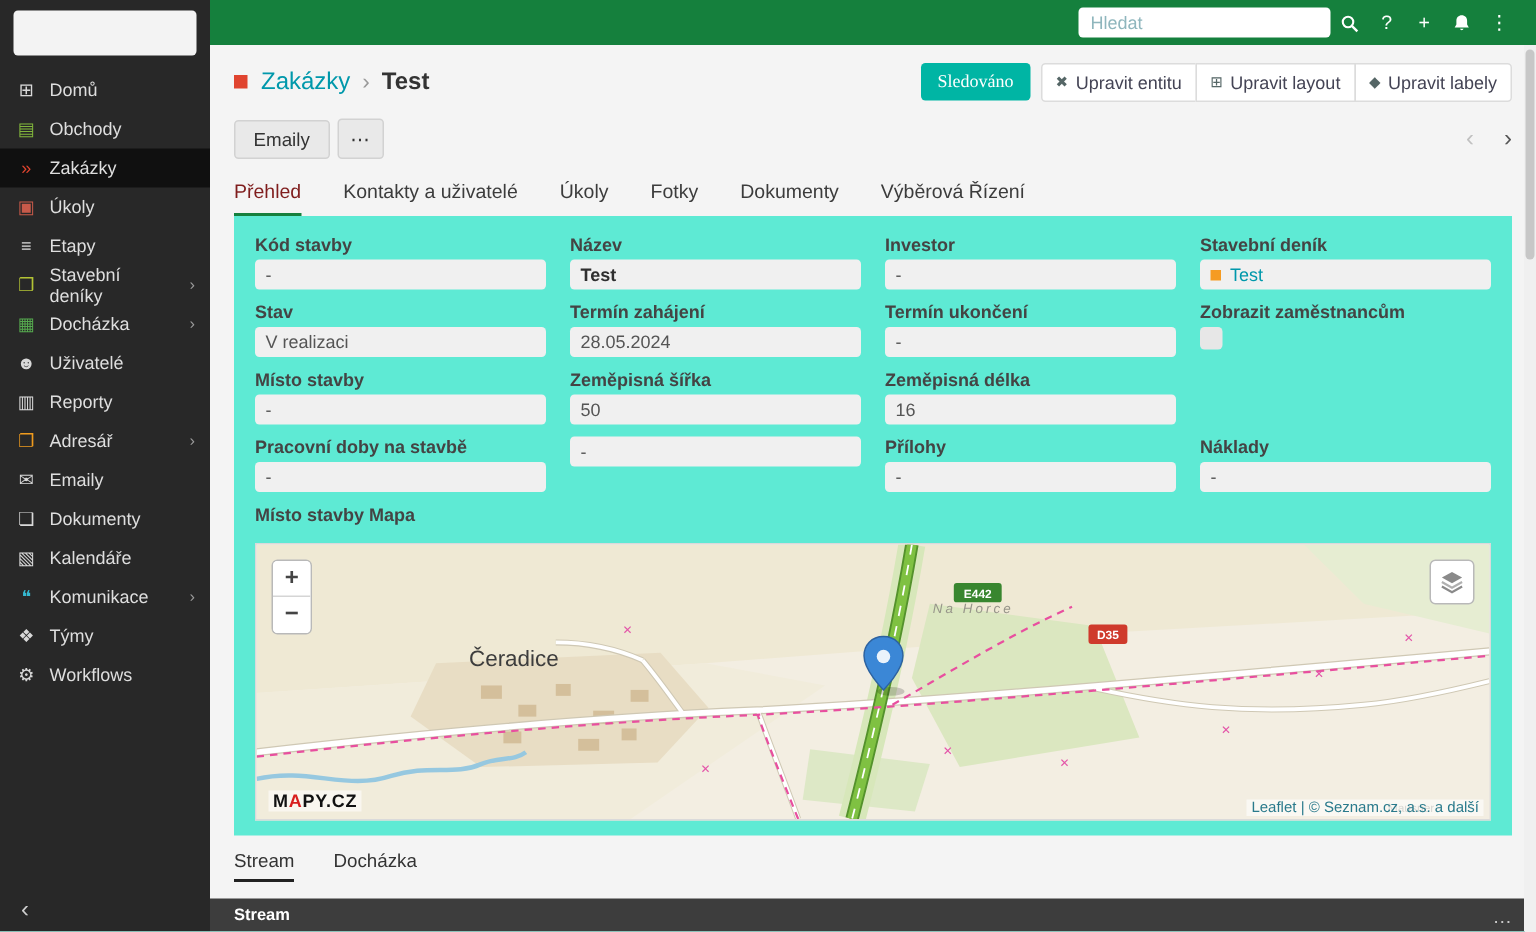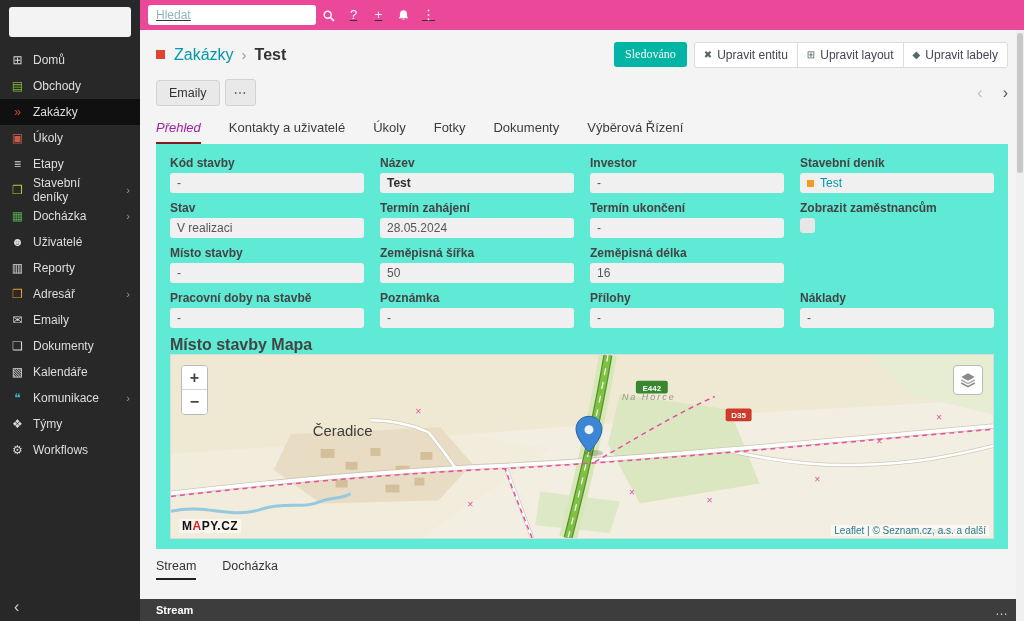--- a/index.html
+++ b/index.html
@@ -16,21 +16,21 @@
   .nav-item .ic { width:15px; text-align:center; font-size:12px; flex-shrink:0; }
   .nav-item .chev { margin-left:auto; color:#9b9b9b; font-size:11px; }
   .ic-light { color:#d9d9d9; } .ic-red { color:#e0442f; } .ic-red2 { color:#c85a4a; }
   .ic-green { color:#80b43c; } .ic-green2 { color:#55a84e; } .ic-lime { color:#b3c335; }
   .ic-orange { color:#ef9b1e; } .ic-teal { color:#35b8cf; }
   .collapse-btn { position:absolute; left:14px; bottom:5px; color:#cfcfcf; font-size:16px; cursor:pointer; }
 
   
   .main { flex:1; min-width:0; display:flex; flex-direction:column; position:relative; }
 
-  .topbar { height:30px; background:#ec4899; display:flex; align-items:center; padding:0 12px 0 8px; flex-shrink:0;text-decoration:underline; }
+  .topbar { height:30px; background:#15803d; display:flex; align-items:center; justify-content:flex-end; padding:0 12px 0 8px; flex-shrink:0; }
   .search-input { width:168px; height:20px; border:0; border-radius:3px; padding:0 8px; font-size:12px; font-family:"Liberation Sans",sans-serif; color:#2f5f66; outline:none; background:#fff; }
   .search-input::placeholder { color:#8fb6bd; }
   .tb-icon { width:25px; text-align:center; color:#fff; font-size:13px; cursor:pointer; line-height:30px; }
   .tb-icon svg { vertical-align:middle; }
 
   .content { flex:1; padding:0 16px; position:relative; }
 
   .page-head { display:flex; align-items:center; margin-top:12px; height:25px; }
   .crumb-dot { width:9px; height:9px; background:#e0442f; margin-right:9px; flex-shrink:0; }
   .crumb-parent { color:#0098ab; font-size:16px; cursor:pointer; }
@@ -46,33 +46,33 @@
 
   .toolbar-row { display:flex; align-items:center; margin-top:12px; height:27px; }
   .btn-default { background:#e9e9e9; border:1px solid #d2d2d2; border-radius:3px; font-size:12.5px; color:#333; padding:5px 12px; cursor:pointer; font-family:inherit; }
   .btn-dots { background:#e9e9e9; border:1px solid #d2d2d2; border-radius:3px; font-size:13px; color:#333; padding:5px 8px; margin-left:5px; cursor:pointer; font-family:inherit; }
   .pager { margin-left:auto; display:flex; gap:20px; font-size:16px; }
   .pager .prev { color:#c0c0c0; cursor:pointer; }
   .pager .next { color:#555; cursor:pointer; }
 
   .tabs-row { display:flex; gap:28px; margin-top:14px; font-size:13px; color:#3c3c3c; height:24px; }
   .tab { padding-bottom:6px; cursor:pointer; }
-  .tab.active { border-bottom:2px solid #7f1d1d; color:#a21caf;font-style:italic; }
+  .tab.active { border-bottom:2px solid #15803d; color:#7f1d1d; }
 
   .panel { background:#5eead4; padding:12px 14px 10px; }
   .fgrid { display:grid; grid-template-columns:repeat(4,1fr); column-gap:16px; row-gap:8px; }
   .flabel { font-size:12px; font-weight:bold; color:#444; margin-bottom:3px; height:14px; white-space:nowrap; overflow:hidden; }
   .vbox { background:#f0f0f0; border-radius:3px; height:20px; padding:3px 7px; font-size:12px; color:#555; white-space:nowrap; overflow:hidden; }
   .vbox.bold { color:#2f2f2f; font-weight:bold; }
   .vbox .link { color:#0098ab; cursor:pointer; }
   .bullet-sq { display:inline-block; width:7px; height:7px; background:#f59b22; margin-right:6px; }
   .checkbox { width:15px; height:15px; background:#e7e7e7; border-radius:3px; cursor:pointer; }
 
   .map-field { margin-top:8px; }
-  .map-label { font-size:16px; font-weight:bold; color:#444; margin-bottom:0; }
+  .map-label { font-size:12px; font-weight:bold; color:#444; margin-bottom:12px; }
   .map { position:relative; height:185px; border:1px solid #dadada; background:#f3eee2; overflow:hidden; cursor:grab; }
   .map svg.map-svg { position:absolute; inset:0; width:100%; height:100%; }
   .map-zoom { position:absolute; left:10px; top:10px; width:27px; border:1px solid #b9b9b9; border-radius:4px; overflow:hidden; background:#fff; }
   .map-zoom-btn { height:24px; display:flex; align-items:center; justify-content:center; font-size:16px; font-weight:bold; color:#444; cursor:pointer; background:#fff; }
   .map-zoom-btn:first-child { border-bottom:1px solid #d5d5d5; }
   .map-layers { position:absolute; right:10px; top:10px; width:30px; height:30px; border:1px solid #b9b9b9; border-radius:4px; background:#fff; display:flex; align-items:center; justify-content:center; cursor:pointer; }
   .map-logo { position:absolute; left:8px; bottom:5px; font-size:12px; font-weight:bold; letter-spacing:.5px; color:#111; cursor:pointer; background:rgba(255,255,255,.55); padding:0 3px; }
   .map-logo .accent { color:#d81e1e; }
   .map-attr { position:absolute; right:4px; bottom:2px; font-size:10px; color:#2a7a8c; background:rgba(255,255,255,.6); padding:0 3px; cursor:pointer; }
 
@@ -285,21 +285,20 @@
             <div class="vbox">16</div>
           </div>
           <div class="cell">
           </div>
 
           <div class="cell">
             <div class="flabel">Pracovní doby na stavbě</div>
             <div class="vbox">-</div>
           </div>
           <div class="cell">
-            <div class="flabel">Poznámka</div>
             <div class="vbox">-</div>
           </div>
           <div class="cell">
             <div class="flabel">Přílohy</div>
             <div class="vbox">-</div>
           </div>
           <div class="cell">
             <div class="flabel">Náklady</div>
             <div class="vbox">-</div>
           </div>

